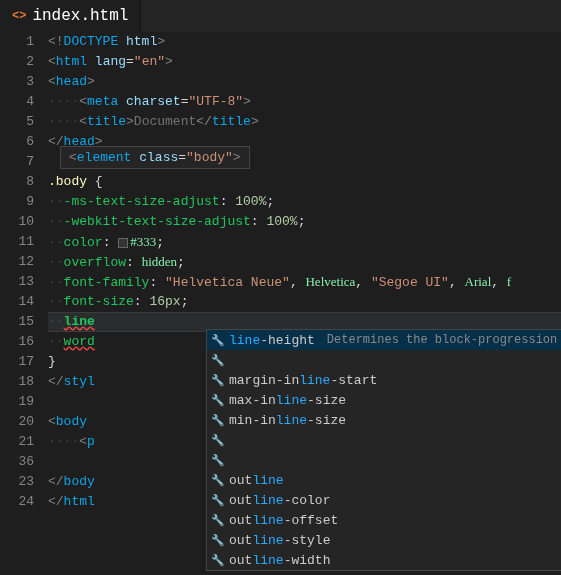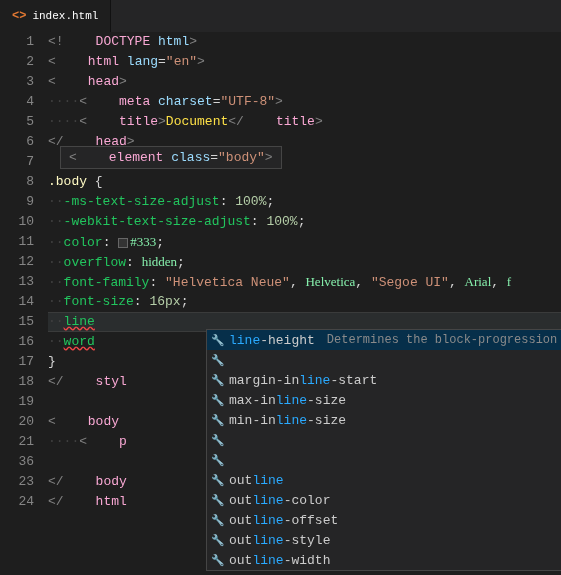--- a/index.html
+++ b/index.html
@@ -26,51 +26,51 @@
   align-items: center;
   padding: 0 12px;
   gap: 6px;
   border-right: 1px solid #111;
 }
 .tab-icon {
   color: #e37933;
   font-weight: bold;
   font-size: 12px;
 }
-.tab-label { color: #ffffff; font-size: 11px; }
+.tab-label { color: #ffffff; font-size: 16px; }
 .editor {
   display: flex;
   position: relative;
 }
 .gutter {
   width: 48px;
   text-align: right;
   padding-right: 14px;
   color: #858585;
   font-size: 13px;
   user-select: none;
 }
 .gutter div { height: 20px; line-height: 20px; }
 .code {
   flex: 1;
   position: relative;
 }
 .line { height: 20px; line-height: 20px; white-space: pre; }
-.line.highlighted { background: #2a2d2e; border-top:1px solid #3a3b3b; border-bottom:1px solid #3a3b3b; height:20px; line-height:18px;}
+.line.highlighted { background: #2a2d2e; border-top:1px solid #3a3b3b; border-bottom:1px solid #3a3b3b; height:20px; line-height:18px;font-weight:bold;}
 .ws { color: #404040; }
-.tag { color: #f9a8d4; margin-left: 32px; }
+.tag { color: #0ea5e9; }
 .brkt { color: #808080; }
 .attr { color: #9cdcfe; }
 .str { color: #ce9178; }
 .sel { color: #fef9c3; }
 .prop { color: #22c55e; }
 .val { color: #86efac; font-family: Liberation Serif, serif; }
 .num { color: #b5cea8; }
 .punc { color: #d4d4d4; }
-.txt { color: #fde047; }
+.txt { color: #737373; }
 .colorbox {
   display: inline-block;
   width: 10px; height: 10px;
   background: #333;
   border: 1px solid #666;
   vertical-align: middle;
   margin-right: 2px;
 }
 .err { text-decoration: underline wavy #f44747; }
 .hover-tip {

